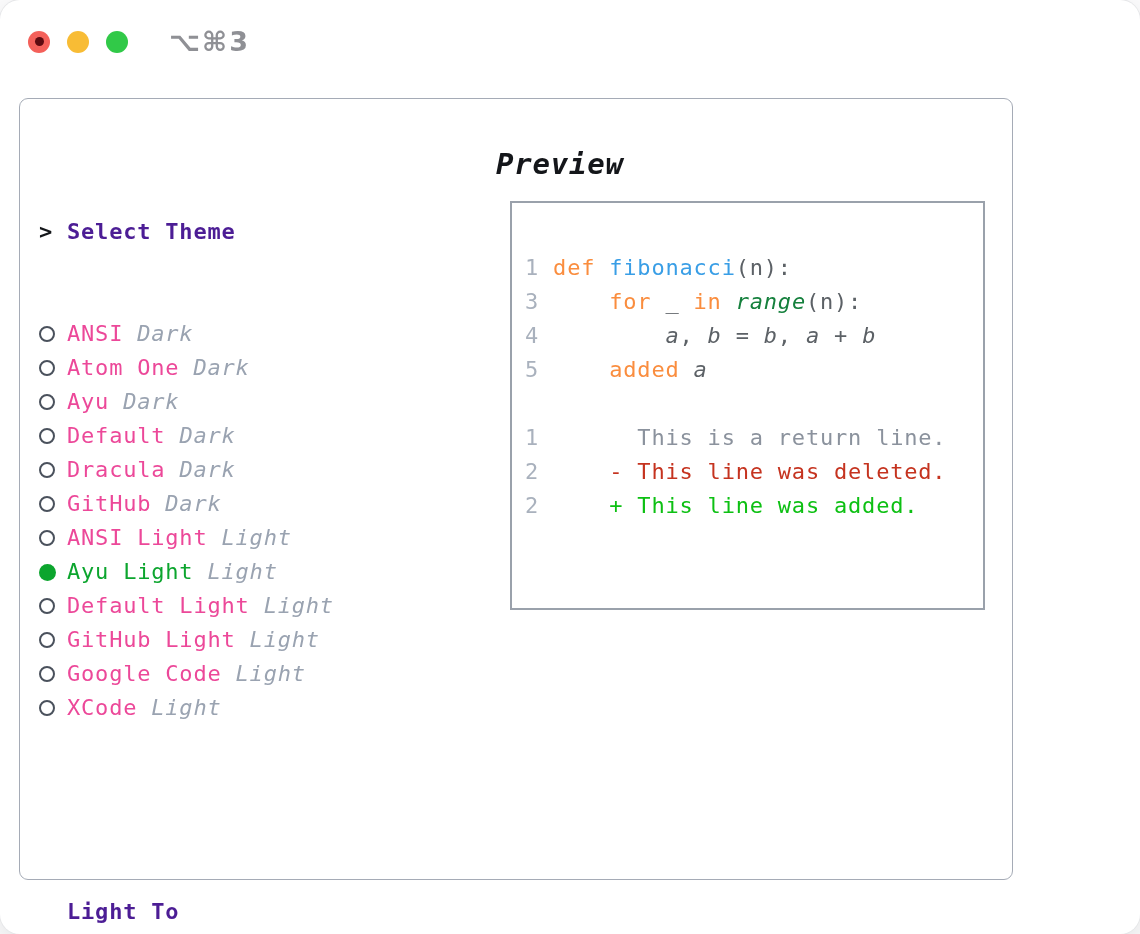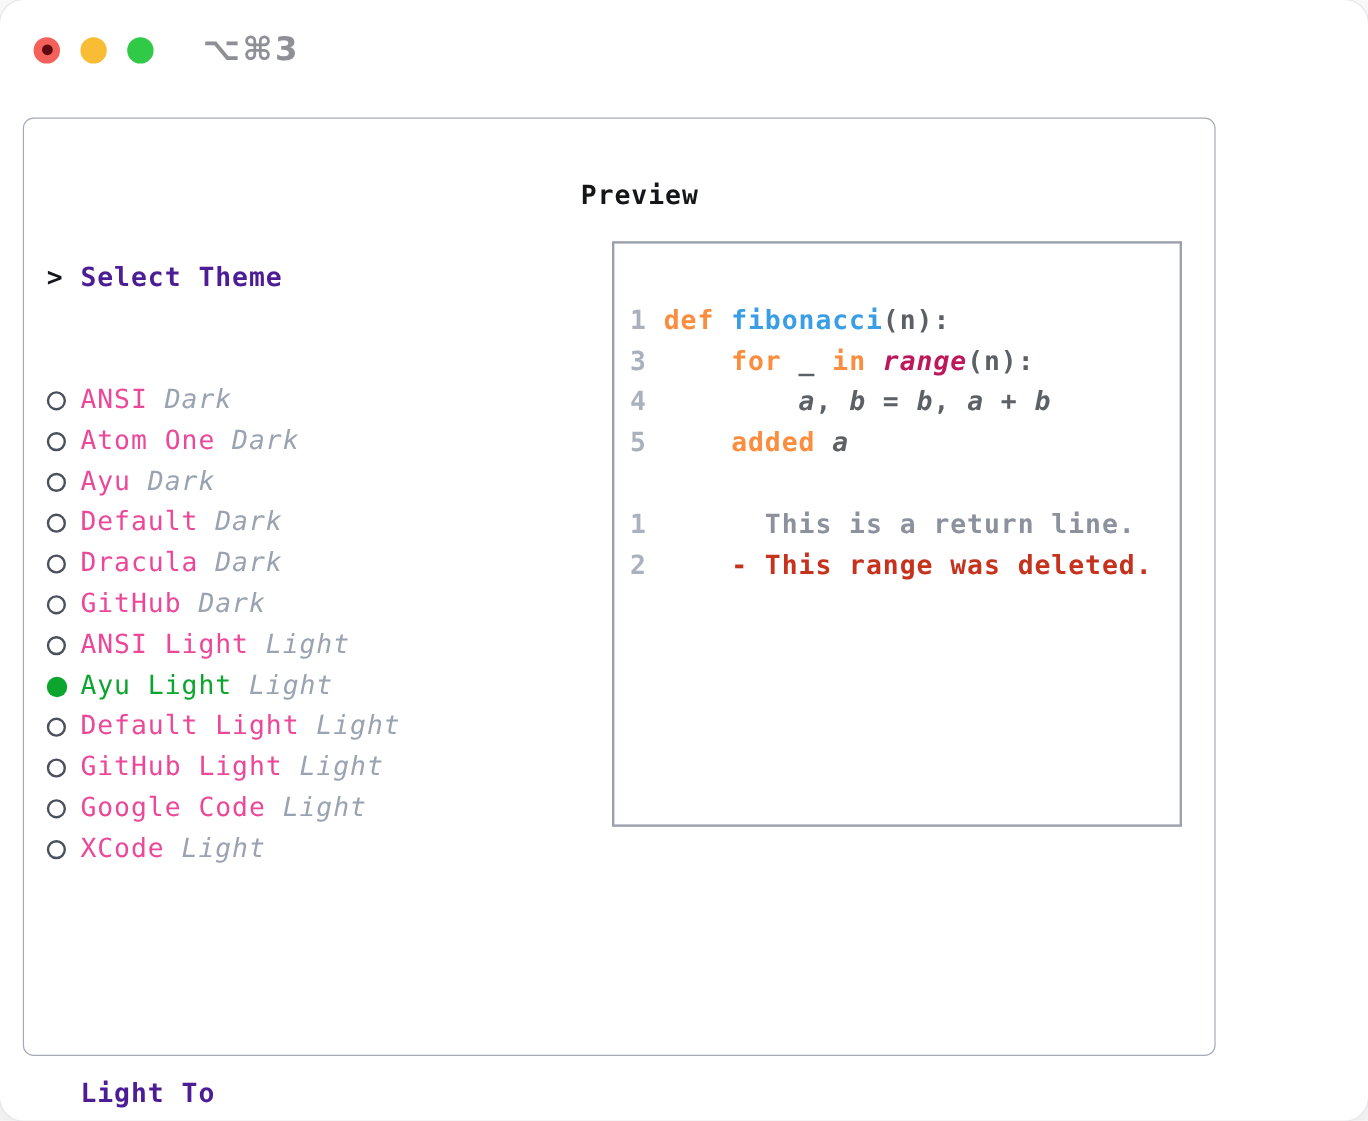--- a/index.html
+++ b/index.html
@@ -27,31 +27,31 @@
   .marker{display:inline-flex;width:28px;align-items:center;flex:none;}
   .cursor{font-weight:bold;color:#14161a;}
   .radio{display:inline-block;width:12px;height:12px;border:2.5px solid #4a515c;border-radius:50%;box-sizing:content-box;}
   .radio.on{width:17px;height:17px;border:none;background:#0ca52e;}
   .hdr{font-weight:bold;color:#4c1d95;}
   .name{color:#ec4899;}
   .name.sel{color:#0ca52e;text-align:center;}
   .tag{color:#9aa3b1;font-style:italic;}
   .blank{height:34px;}
   
-  .preview-title{position:absolute;left:464px;top:48px;font-size:22px;line-height:34px;
-    font-weight:bold;color:#14161a;letter-spacing:0.8px;}
-  .preview-box{position:absolute;left:490px;top:102px;width:475px;height:488px;box-sizing:border-box;
-    border:2px solid #9aa1ab;background:#fff;font-weight:bold;}
+  .preview-title{position:absolute;left:476px;top:48px;font-size:29px;line-height:34px;
+    font-weight:bold;color:#14161a;letter-spacing:0.8px;font-style:italic;}
+  .preview-box{position:absolute;left:490px;top:102px;width:475px;height:409px;box-sizing:border-box;
+    border:2px solid #9aa1ab;background:#fff;}
   .code{padding:48px 0 0 13px;font-size:22px;line-height:34px;letter-spacing:0.8px;}
   .cl{height:34px;white-space:pre;color:#5c6166;}
   .ln{color:#a9b1bd;}
   .tk-keyword{color:#fa8d3e;}
   .tk-function{color:#399ee6;}
   .tk-number{color:#a37acc;}
-  .tk-builtin{color:#be185d;font-style:italic;}
+  .tk-builtin{color:#15803d;font-style:italic;}
   .tk-variable{color:#5c6166;font-style:italic;}
   .tk-plain{color:#5c6166;}
   .ctx{color:#8b929d;}
   .del{color:#c5331f;}
   .add{color:#0dc013;}
 </style>
 </head>
 <body>
 
 <div class="window">
@@ -84,18 +84,19 @@
     <div class="preview-title">Preview</div>
 
     <div class="preview-box">
       <div class="code" id="code-area">
           <div class="cl"><span class="ln">1 </span><span class="tk-keyword">def</span><span class="tk-plain"> </span><span class="tk-function">fibonacci</span><span class="tk-plain">(n):</span></div>
           <div class="cl"><span class="ln">3 </span><span class="tk-plain">    </span><span class="tk-keyword">for</span><span class="tk-plain"> _ </span><span class="tk-keyword">in</span><span class="tk-plain"> </span><span class="tk-builtin">range</span><span class="tk-plain">(n):</span></div>
           <div class="cl"><span class="ln">4 </span><span class="tk-plain">        </span><span class="tk-variable">a</span><span class="tk-plain">, </span><span class="tk-variable">b</span><span class="tk-plain"> = </span><span class="tk-variable">b</span><span class="tk-plain">, </span><span class="tk-variable">a</span><span class="tk-plain"> + </span><span class="tk-variable">b</span></div>
           <div class="cl"><span class="ln">5 </span><span class="tk-plain">    </span><span class="tk-keyword">added</span><span class="tk-plain"> </span><span class="tk-variable">a</span></div>
           <div class="cl"></div>
           <div class="cl"><span class="ln">1 </span><span class="ctx">      This is a return line.</span></div>
-          <div class="cl"><span class="ln">2 </span><span class="del">    - This range was deleted.</span></div>
+          <div class="cl"><span class="ln">2 </span><span class="del">    - This line was deleted.</span></div>
+          <div class="cl"><span class="ln">2 </span><span class="add">    + This line was added.</span></div>
         </div>
     </div>
 
   </div>
 </div>
 
 </body></html>

